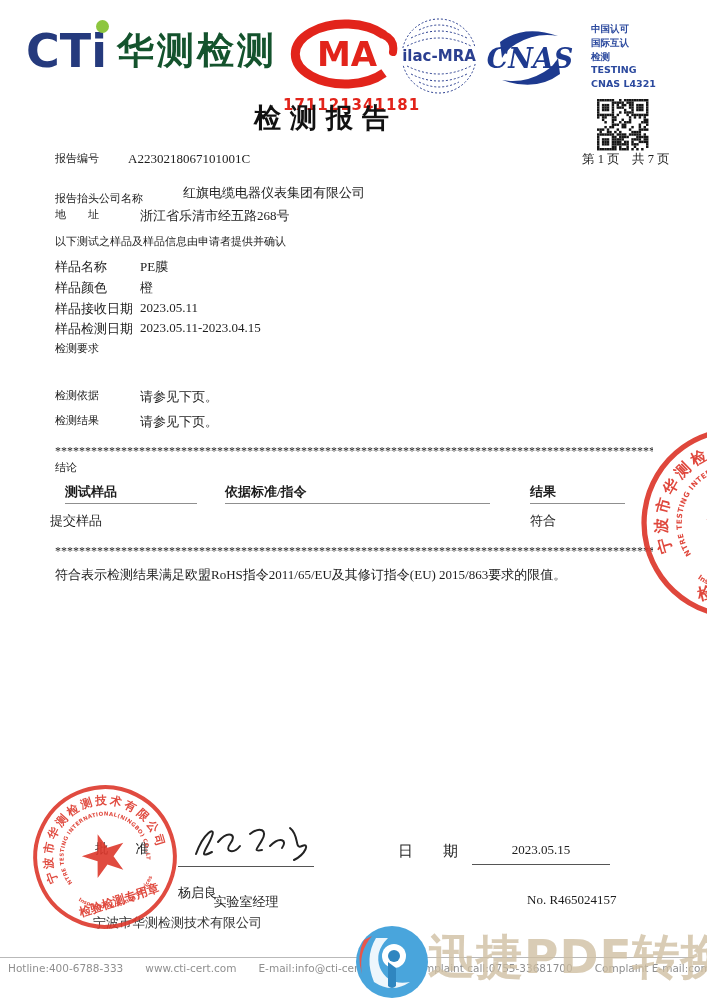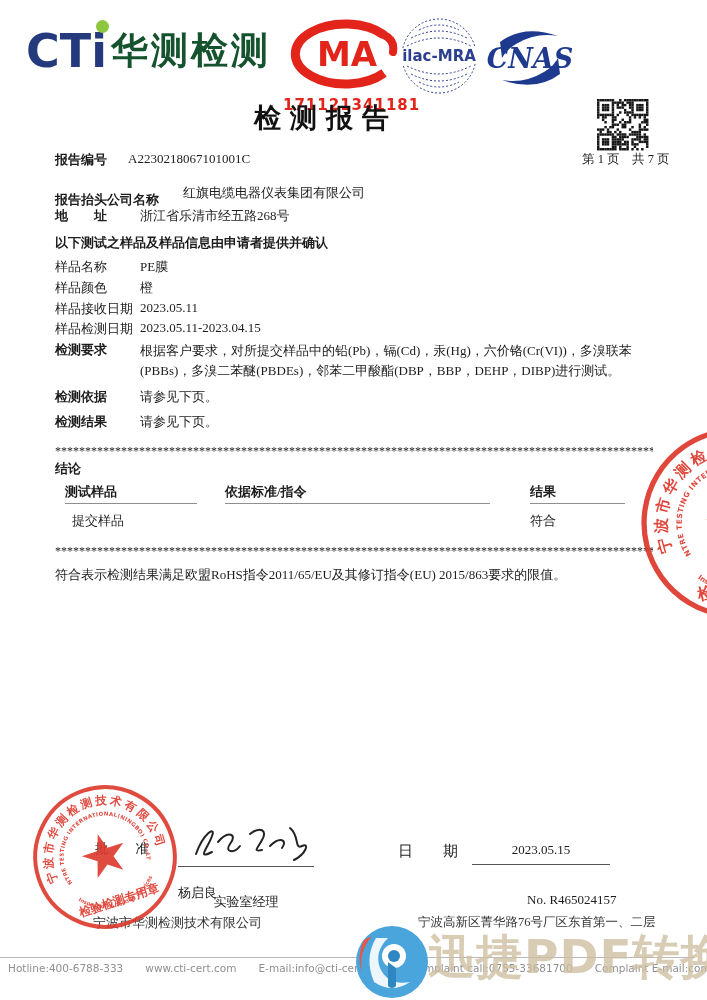--- a/index.html
+++ b/index.html
@@ -1,33 +1,33 @@
 <!DOCTYPE html>
 <html><head>
 <meta charset="utf-8">
 <style>
   html,body{margin:0;padding:0;background:#e8e8e8;}
   .page{position:relative;width:707px;height:1000px;background:#fff;margin:0 auto;
         overflow:hidden;font-family:"Liberation Serif","DejaVu Serif",serif;color:#1c1c1c;}
   .abs{position:absolute;}
   .b{font-weight:bold;}
   
-  .cti-wrap{left:26px;top:26px;display:flex;align-items:center;gap:4px;}
+  .cti-wrap{left:26px;top:26px;display:flex;align-items:center;gap:10px;}
   .cti-latin{font-family:"DejaVu Sans",sans-serif;font-weight:bold;font-size:46px;line-height:1;
              color:#253a7d;letter-spacing:0;position:relative;}
   .cti-dot{position:absolute;right:-2px;top:-8px;width:13px;height:13px;border-radius:50%;background:#8dc63f;}
   .cti-cn{font-weight:bold;font-size:37px;color:#14532d;letter-spacing:3px;font-family:"Liberation Serif",serif;}
   .cma-wrap{left:283px;top:18px;width:116px;text-align:left;}
   .cma-num{font-family:"DejaVu Sans",sans-serif;font-weight:bold;color:#e2241b;font-size:15px;letter-spacing:1px;margin-top:2px;}
   .accred{left:591px;top:22px;font-family:"DejaVu Sans",sans-serif;font-size:9.5px;font-weight:bold;
           color:#2b499e;line-height:1.45;}
   .doc-title{left:0;right:55px;top:100px;text-align:center;font-size:27px;font-weight:bold;letter-spacing:9px;color:#111;}
   .qr{left:597px;top:99px;width:52px;height:52px;}
   
-  .lbl{font-weight:bold;font-size:13px;text-align:right;}
+  .lbl{font-weight:normal;font-size:11px;text-align:right;}
   .val{font-size:13px;}
   .pageinfo{left:582px;top:151px;font-size:12.5px;}
   
   .para{line-height:19.5px;}
   .ast{left:55px;top:0;width:598px;overflow:hidden;white-space:nowrap;font-size:12px;letter-spacing:0;color:#222;}
   
   .tcol{position:absolute;text-align:left;font-size:13px;}
   .tline{position:absolute;border-top:1.5px solid #8f8f8f;height:0;}
   
   .sigline{position:absolute;border-top:1px solid #555;height:0;}
@@ -79,20 +79,27 @@
   </div>
 
   <div class="abs" style="left:486px;top:28px;">
     <svg width="88" height="60" viewBox="0 0 88 60">
       <path d="M14,14 Q38,-4 72,8 Q50,4 30,16 Q20,22 16,30 Z" fill="#1e3a8f"></path>
       <path d="M74,46 Q50,64 16,52 Q38,56 58,44 Q68,38 72,30 Z" fill="#1e3a8f"></path>
       <text x="44" y="40" text-anchor="middle" font-family="DejaVu Serif, serif" font-style="italic" font-weight="bold" font-size="27" fill="#1e3a8f">CNAS</text>
     </svg>
   </div>
 
+  <div class="abs accred">
+    <div>中国认可</div>
+    <div>国际互认</div>
+    <div>检测</div>
+    <div>TESTING</div>
+    <div>CNAS L4321</div>
+  </div>
 
   <div class="abs doc-title">检测报告</div>
 
   <div class="abs qr">
     <svg width="52" height="52" viewBox="0 0 52 52">
         <g id="qrm" fill="#151515">
           <rect x="0.00" y="0.00" width="2.45" height="2.45"></rect>
           <rect x="2.45" y="0.00" width="2.45" height="2.45"></rect>
           <rect x="4.90" y="0.00" width="2.45" height="2.45"></rect>
           <rect x="7.35" y="0.00" width="2.45" height="2.45"></rect>
@@ -360,40 +367,39 @@
   <span class="abs val" style="left:55px;top:279px;">样品颜色</span>
   <span class="abs val" style="left:140px;top:279px;">橙</span>
 
   <span class="abs val" style="left:55px;top:300px;">样品接收日期</span>
   <span class="abs val" style="left:140px;top:300px;">2023.05.11</span>
 
   <span class="abs val" style="left:55px;top:320px;">样品检测日期</span>
   <span class="abs val" style="left:140px;top:320px;">2023.05.11-2023.04.15</span>
 
   <span class="abs lbl" style="left:55px;top:341px;">检测要求</span>
-  <div class="abs val para" style="left:140px;top:341px;width:512px;">根据客户要求，对所提交样品中的铅(Pb)，镉(Cd)，汞(Hg)，六价铬(Cr(VI))，多溴联苯(PBBs)，多溴二苯醚(PBDEs)，邻苯二甲酸酯(DBP，BBP，DEHP，DIBP)进行测试。</div>
 
   <span class="abs lbl" style="left:55px;top:388px;">检测依据</span>
   <span class="abs val" style="left:140px;top:388px;">请参见下页。</span>
 
   <span class="abs lbl" style="left:55px;top:413px;">检测结果</span>
   <span class="abs val" style="left:140px;top:413px;">请参见下页。</span>
 
   <div class="abs ast" style="top:444px;">******************************************************************************************************</div>
   <span class="abs lbl" style="left:55px;top:460px;">结论</span>
 
   <div class="tcol b" style="left:65px;top:483px;width:132px;">测试样品</div>
   <div class="tcol b" style="left:225px;top:483px;width:265px;">依据标准/指令</div>
   <div class="tcol b" style="left:530px;top:483px;width:95px;">结果</div>
 
   <div class="tline" style="left:65px;top:503px;width:132px;"></div>
   <div class="tline" style="left:225px;top:503px;width:265px;"></div>
   <div class="tline" style="left:530px;top:503px;width:95px;"></div>
 
-  <div class="tcol" style="left:72px;top:512px;width:132px;">提交样品</div>
+  <div class="tcol" style="left:50px;top:512px;width:132px;">提交样品</div>
   <div class="tcol" style="left:530px;top:512px;width:95px;">符合</div>
 
   <div class="abs ast" style="top:544px;">******************************************************************************************************</div>
   <div class="abs val" style="left:55px;top:566px;width:598px;">符合表示检测结果满足欧盟RoHS指令2011/65/EU及其修订指令(EU) 2015/863要求的限值。</div>
 
   <div class="abs seal" style="left:637px;top:423px;width:200px;height:200px;transform:rotate(-14deg);opacity:.92;z-index:20;">
     <svg width="200" height="200" viewBox="0 0 170 170">
       <defs>
         <path id="cnArc1" d="M 28.6,105.5 A 60,60 0 1 1 141.4,105.5"></path>
         <path id="enArc1" d="M 40.8,101 A 47,47 0 1 1 129.2,101"></path>
@@ -428,21 +434,20 @@
   <div class="sigline" style="left:178px;top:866px;width:136px;"></div>
   <div class="abs val" style="left:178px;top:872px;width:136px;margin-top:12px;">杨启良</div>
   <div class="abs val" style="left:178px;top:893px;width:136px;text-align:center;">实验室经理</div>
   <div class="abs val" style="left:93px;top:914px;color:#333;">宁波市华测检测技术有限公司</div>
 
   <span class="abs val" style="left:398px;top:842px;font-size:15px;">日　　期</span>
   <div class="abs val" style="left:472px;top:842px;width:138px;text-align:center;">2023.05.15</div>
   <div class="sigline" style="left:472px;top:864px;width:138px;"></div>
 
   <div class="abs val" style="left:527px;top:892px;">No. R465024157</div>
-  <div class="abs val" style="left:418px;top:914px;font-size:12.5px;color:#333;">宁波高新区菁华路76号厂区东首第一、二层</div>
 
   <div class="abs seal" style="left:30px;top:782px;width:150px;height:150px;transform:rotate(-18deg);opacity:.9;z-index:20;">
     <svg width="150" height="150" viewBox="0 0 170 170">
       <defs>
         <path id="cnArc2" d="M 28.6,105.5 A 60,60 0 1 1 141.4,105.5"></path>
         <path id="enArc2" d="M 40.8,101 A 47,47 0 1 1 129.2,101"></path>
         <path id="btmArc2" d="M 34.8,114 A 58,58 0 0 0 135.2,114"></path>
       </defs>
       <circle cx="85" cy="85" r="79" fill="none" stroke="#dd382c" stroke-width="4.5"></circle>
       <text font-size="13" font-weight="bold" fill="#dd382c" letter-spacing="3" font-family="Liberation Serif, serif">

